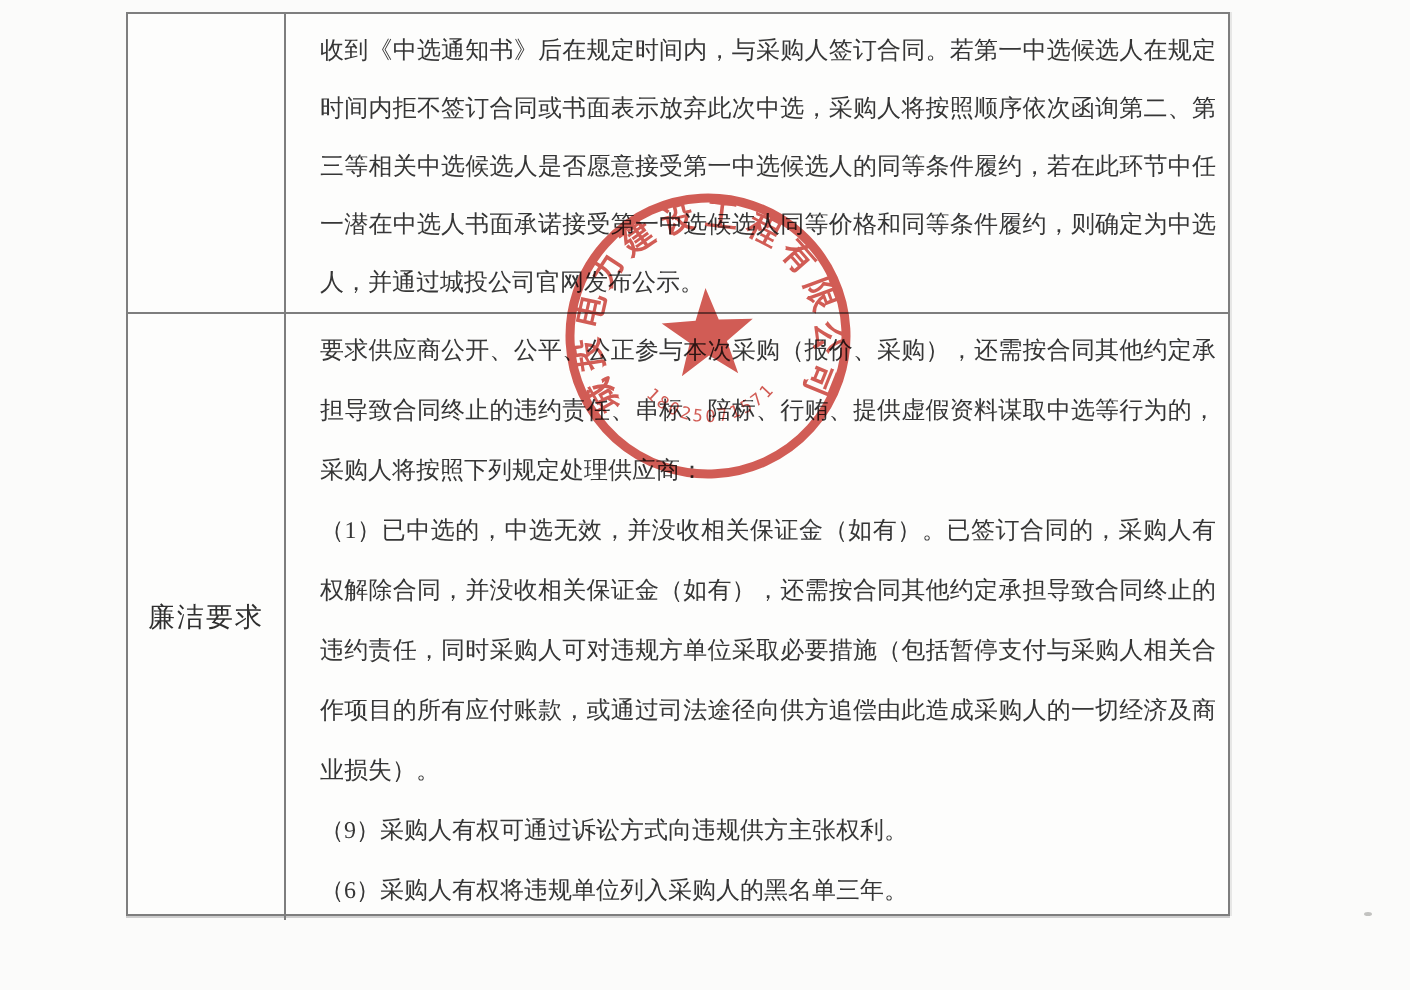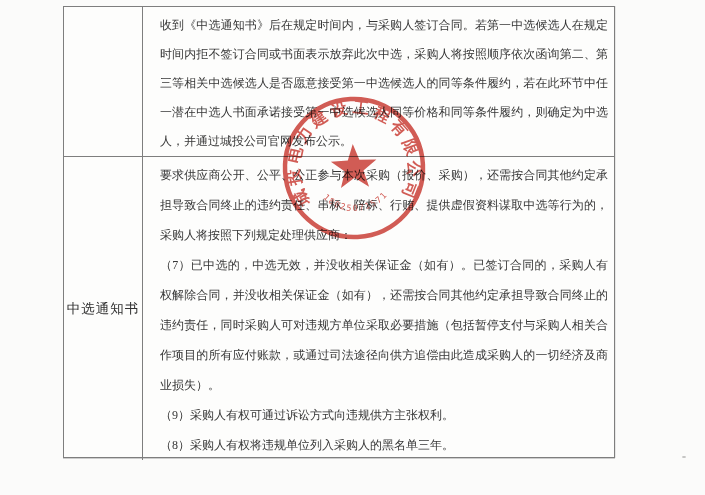--- a/index.html
+++ b/index.html
@@ -68,28 +68,28 @@
 
   <div class="doc-table">
 
     <div class="cell label-cell r1"></div>
 
     <div class="cell body-cell r1">
       <p>收到《中选通知书》后在规定时间内，与采购人签订合同。若第一中选候选人在规定时间内拒不签订合同或书面表示放弃此次中选，采购人将按照顺序依次函询第二、第三等相关中选候选人是否愿意接受第一中选候选人的同等条件履约，若在此环节中任一潜在中选人书面承诺接受第一中选候选人同等价格和同等条件履约，则确定为中选人，并通过城投公司官网发布公示。</p>
     </div>
 
     <div class="cell label-cell">
-      <span>中选通知书</span>
+      <span>廉洁要求</span>
     </div>
 
     <div class="cell body-cell row2">
       <p>要求供应商公开、公平、公正参与本次采购（报价、采购），还需按合同其他约定承担导致合同终止的违约责任、串标、陪标、行贿、提供虚假资料谋取中选等行为的，采购人将按照下列规定处理供应商：</p>
-      <p>（7）已中选的，中选无效，并没收相关保证金（如有）。已签订合同的，采购人有权解除合同，并没收相关保证金（如有），还需按合同其他约定承担导致合同终止的违约责任，同时采购人可对违规方单位采取必要措施（包括暂停支付与采购人相关合作项目的所有应付账款，或通过司法途径向供方追偿由此造成采购人的一切经济及商业损失）。</p>
+      <p>（1）已中选的，中选无效，并没收相关保证金（如有）。已签订合同的，采购人有权解除合同，并没收相关保证金（如有），还需按合同其他约定承担导致合同终止的违约责任，同时采购人可对违规方单位采取必要措施（包括暂停支付与采购人相关合作项目的所有应付账款，或通过司法途径向供方追偿由此造成采购人的一切经济及商业损失）。</p>
       <p>（9）采购人有权可通过诉讼方式向违规供方主张权利。</p>
-      <p>（8）采购人有权将违规单位列入采购人的黑名单三年。</p>
+      <p>（6）采购人有权将违规单位列入采购人的黑名单三年。</p>
     </div>
 
   </div>
 
   <div class="seal">
     <svg viewBox="0 0 146 146" xmlns="http://www.w3.org/2000/svg">
       <defs>
         <path id="arcTop" d="M 27.95 104.56 A 55 55 0 1 1 118.05 104.56" fill="none"></path>
         <path id="arcBottom" d="M 39.1 99.5 A 43 43 0 0 0 106.9 99.5" fill="none"></path>
       </defs>

